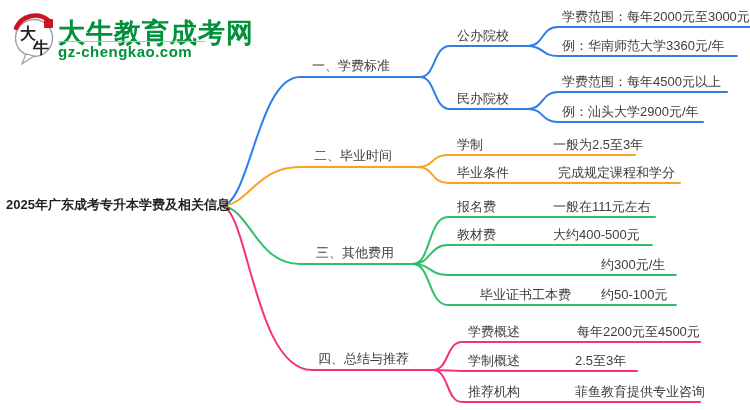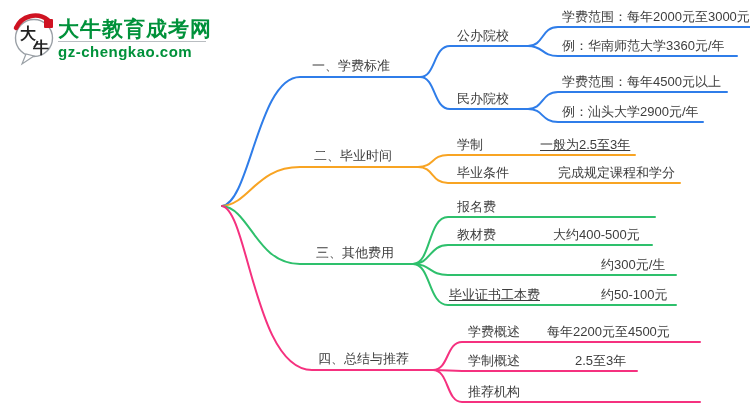--- a/index.html
+++ b/index.html
@@ -11,21 +11,21 @@
   path.link{fill:none;stroke-width:2;stroke-linecap:round;}
   .node{
     position:absolute;white-space:nowrap;font-size:13px;line-height:15px;
     color:#3d3d3d;cursor:default;
   }
   .root-title{font-weight:700;color:#1f1f1f;font-size:13px;}
   
   .logo{position:absolute;left:12px;top:11px;width:210px;height:52px;cursor:pointer;}
   .logo-mark{position:absolute;left:0;top:0;}
   .logo-name{
-    position:absolute;left:46px;top:4px;font-size:21px;font-weight:700;
+    position:absolute;left:46px;top:4px;font-size:27px;font-weight:700;
     color:#00913A;letter-spacing:1px;white-space:nowrap;
   }
   .logo-sep{position:absolute;left:46px;top:30px;width:148px;height:1px;background:#b9bdc1;}
   .logo-url{
     position:absolute;left:46px;top:32px;font-size:15px;font-weight:700;
     color:#00913A;letter-spacing:.5px;white-space:nowrap;
   }
 </style>
 </head>
 <body>
@@ -65,43 +65,46 @@
       <path d="M4,17 A 21,21 0 0 1 36,9" fill="none" stroke="#CF1322" stroke-width="4.5" stroke-linecap="round"></path>
       <rect x="32" y="8" width="9" height="9" rx="1" fill="#CF1322"></rect>
       <text x="8" y="28" font-size="16" font-weight="bold" fill="#222">大</text>
       <text x="21" y="42" font-size="16" font-weight="bold" fill="#222">牛</text>
     </svg>
     <div class="logo-name">大牛教育成考网</div>
     <div class="logo-sep"></div>
     <div class="logo-url">gz-chengkao.com</div>
   </div>
 
+  <div class="node root-title" style="left:6px;top:197px;">2025年广东成考专升本学费及相关信息</div>
 
   <div class="node" style="left:312px;top:58px;">一、学费标准</div>
   <div class="node" style="left:457px;top:28px;">公办院校</div>
   <div class="node" style="left:562px;top:9px;">学费范围：每年2000元至3000元</div>
   <div class="node" style="left:562px;top:38px;text-align:right;">例：华南师范大学3360元/年</div>
   <div class="node" style="left:457px;top:91px;">民办院校</div>
   <div class="node" style="left:562px;top:74px;">学费范围：每年4500元以上</div>
   <div class="node" style="left:562px;top:104px;">例：汕头大学2900元/年</div>
 
   <div class="node" style="left:314px;top:148px;">二、毕业时间</div>
   <div class="node" style="left:457px;top:137px;font-family:Liberation Serif, serif;">学制</div>
-  <div class="node" style="left:540px;top:137px;text-decoration:underline;">一般为2.5至3年</div>
+  <div class="node" style="left:553px;top:137px;">一般为2.5至3年</div>
   <div class="node" style="left:457px;top:165px;">毕业条件</div>
   <div class="node" style="left:558px;top:165px;">完成规定课程和学分</div>
 
   <div class="node" style="left:316px;top:245px;">三、其他费用</div>
   <div class="node" style="left:457px;top:199px;">报名费</div>
+  <div class="node" style="left:553px;top:199px;">一般在111元左右</div>
   <div class="node" style="left:457px;top:227px;">教材费</div>
   <div class="node" style="left:553px;top:227px;">大约400-500元</div>
   <div class="node" style="left:601px;top:257px;">约300元/生</div>
-  <div class="node" style="left:449px;top:287px;text-decoration:underline;">毕业证书工本费</div>
+  <div class="node" style="left:480px;top:287px;">毕业证书工本费</div>
   <div class="node" style="left:601px;top:287px;">约50-100元</div>
 
   <div class="node" style="left:318px;top:351px;">四、总结与推荐</div>
   <div class="node" style="left:468px;top:324px;">学费概述</div>
-  <div class="node" style="left:547px;top:324px;">每年2200元至4500元</div>
+  <div class="node" style="left:577px;top:324px;">每年2200元至4500元</div>
   <div class="node" style="left:468px;top:353px;">学制概述</div>
   <div class="node" style="left:575px;top:353px;">2.5至3年</div>
   <div class="node" style="left:468px;top:384px;">推荐机构</div>
+  <div class="node" style="left:575px;top:384px;">菲鱼教育提供专业咨询</div>
 
 </div>
 
 </body></html>

